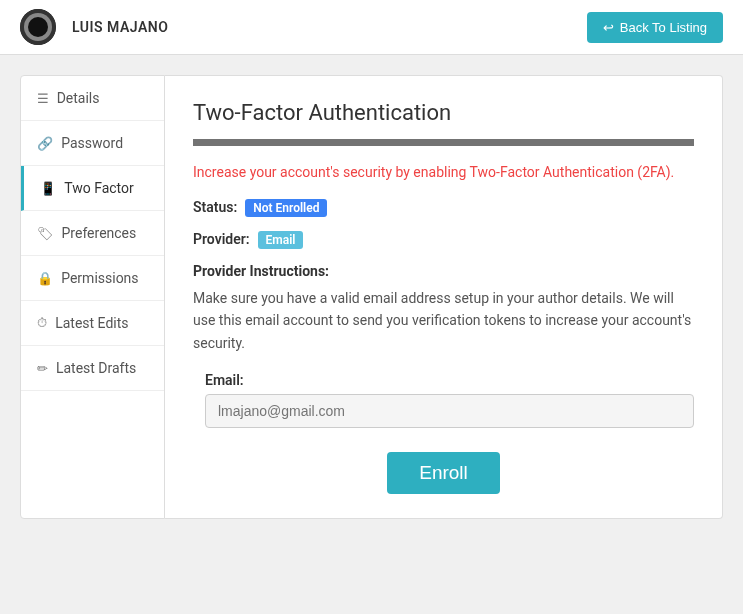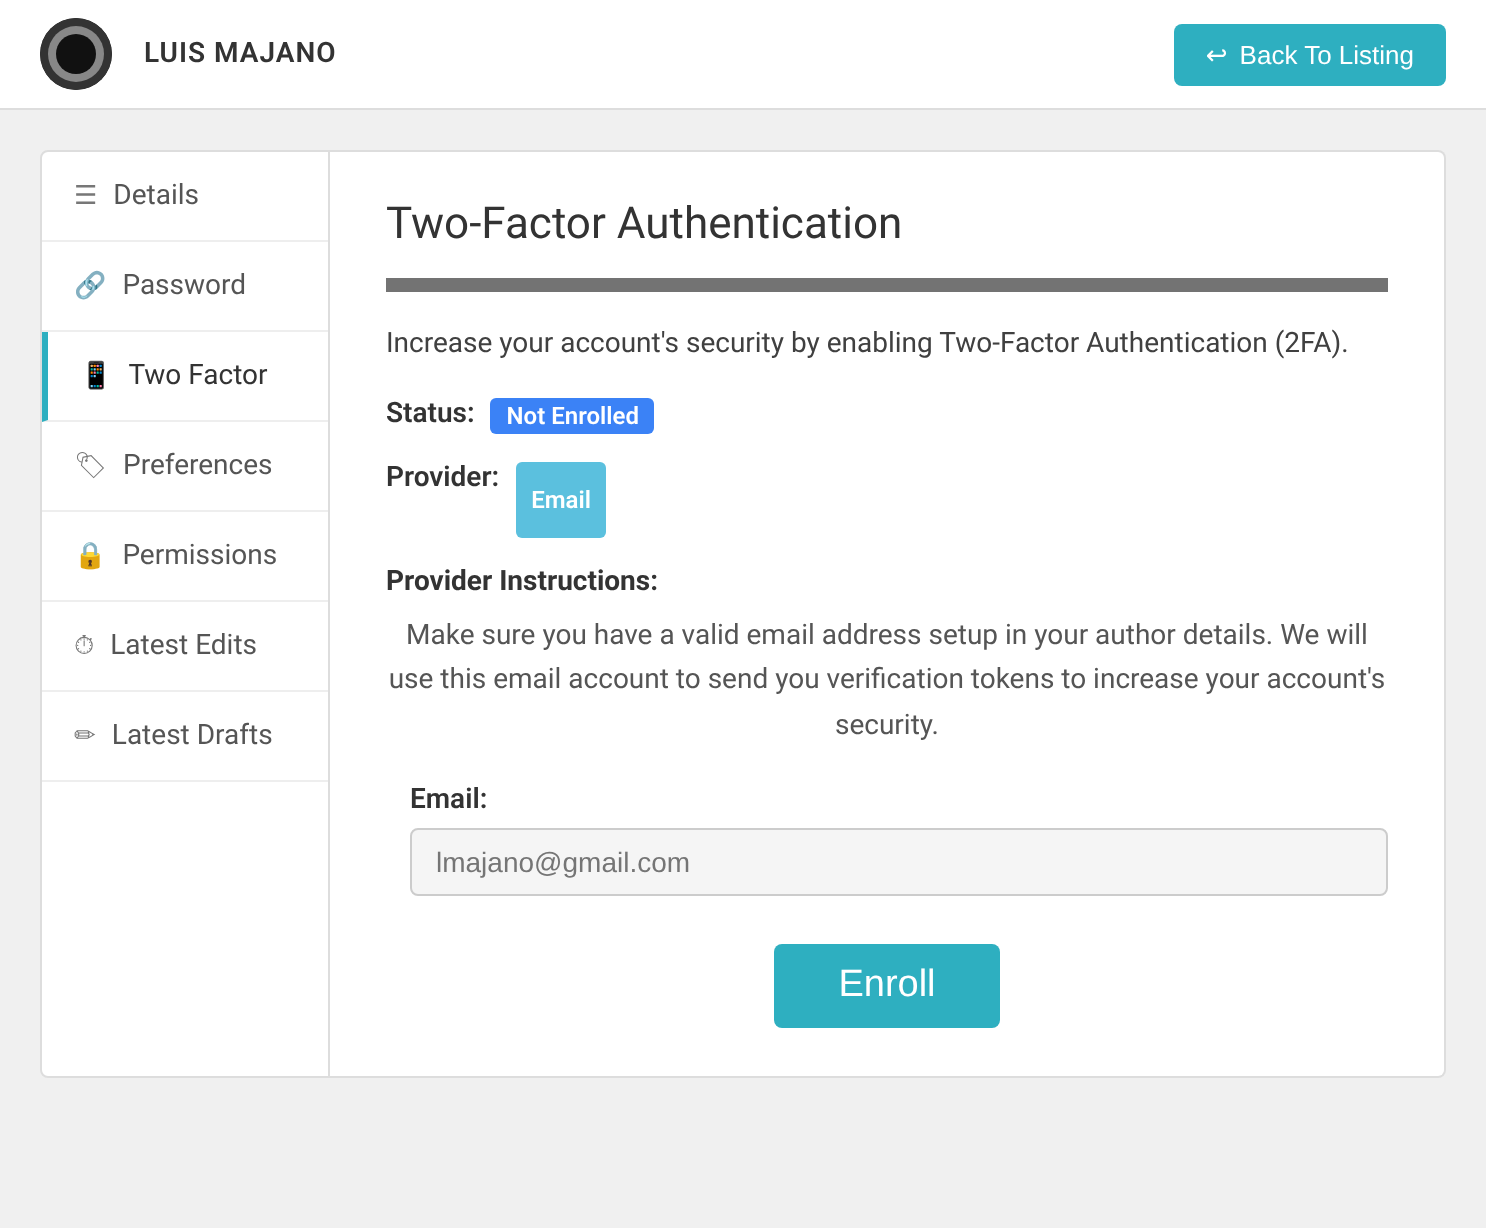--- a/index.html
+++ b/index.html
@@ -116,21 +116,21 @@
     }
     .content-title {
       font-size: 22px;
       font-weight: 400;
       color: #333;
       margin-bottom: 16px;
       padding-bottom: 14px;
       border-bottom: 7px solid #737373;
     }
     .description {
-      color: #404040;
+      color: #ef4444;
       margin-bottom: 16px;
       line-height: 1.5;
     }
     .field-row {
       display: flex;
       align-items: flex-start;
       gap: 8px;
       margin-bottom: 14px;
     }
     .field-label {
@@ -141,35 +141,34 @@
       background: #3b82f6;
       color: #fff;
       padding: 2px 8px;
       border-radius: 3px;
       font-size: 12px;
       font-weight: 600;
     }
     .badge-info {
       background: #5bc0de;
       color: #fff;
-      padding: 12px 8px;
+      padding: 2px 8px;
       border-radius: 3px;
       font-size: 12px;
       font-weight: 600;
     }
     .provider-instructions-title {
       font-weight: 700;
       color: #333;
       margin-bottom: 8px;
     }
     .instructions-text {
       color: #555;
       line-height: 1.6;
       margin-bottom: 18px;
-      text-align: center;
     }
     .required-title {
       font-weight: 700;
       color: #333;
       margin-bottom: 12px;
     }
     .email-section {
       padding-left: 12px;
     }
     .email-label {

